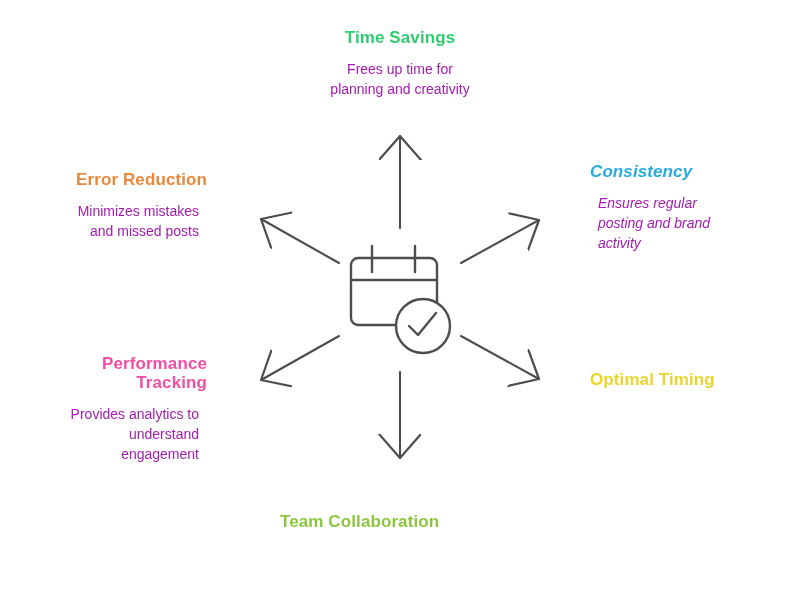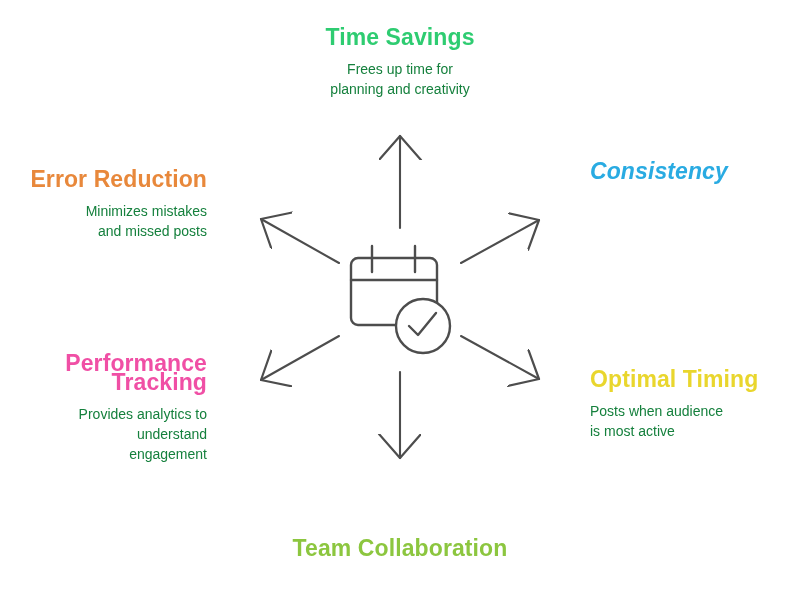--- a/index.html
+++ b/index.html
@@ -4,33 +4,33 @@
 <style>
   html, body { margin:0; padding:0; background:#ffffff; }
   body {
     width:800px; height:600px; overflow:hidden;
     font-family:"Liberation Sans", sans-serif;
   }
   .canvas { position:relative; width:800px; height:600px; background:#ffffff; }
   .center-svg { position:absolute; left:0; top:0; }
   .node { position:absolute; }
   .node h3 {
-    margin:0 0 12px 0; font-size:23px; font-weight:700;
+    margin:0 0 12px 0; font-size:17px; font-weight:700;
     line-height:19px; white-space:pre-line; letter-spacing:0.1px;
   }
   .node p {
-    margin:0; font-size:14px; line-height:20px;
-    color:#15803d; white-space:pre-line;
+    margin:8px; font-size:14px; line-height:20px;
+    color:#a21caf; white-space:pre-line;
   }
   .n-top         { left:280px; top:28px;  width:240px; text-align:center; }
   .n-topright    { left:590px; top:162px; width:165px; text-align:left;font-style:italic;  }
   .n-topleft     { left:25px;  top:170px; width:182px; text-align:right; }
   .n-bottomleft  { left:25px;  top:354px; width:182px; text-align:right; }
   .n-bottomright { left:590px; top:370px; width:178px; text-align:left;  }
-  .n-bottom      { left:280px; top:539px; width:240px; text-align:center; }
+  .n-bottom      { left:280px; top:512px; width:240px; text-align:left; }
 </style>
 </head>
 <body>
 
 <div class="canvas">
 
   <svg class="center-svg" width="800" height="600" viewBox="0 0 800 600">
     <defs>
       <marker id="ah" markerUnits="userSpaceOnUse" markerWidth="28" markerHeight="46" refX="24" refY="21" orient="auto">
         <path d="M0,0 L24,21 L0,42" fill="none" stroke="#4d4d4d" stroke-width="2.2" stroke-linecap="round" stroke-linejoin="round"></path>
@@ -57,39 +57,40 @@
   </svg>
 
   <div class="node n-top">
     <h3 style="color: rgb(46, 204, 113);">Time Savings</h3>
     <p>Frees up time for
 planning and creativity</p>
   </div>
 
   <div class="node n-topright">
     <h3 style="color: rgb(41, 171, 226);">Consistency</h3>
+    <p>Ensures regular
+posting and brand
+activity</p>
   </div>
 
   <div class="node n-bottomleft">
     <h3 style="color: rgb(240, 79, 165);">Performance
 Tracking</h3>
     <p>Provides analytics to
 understand
 engagement</p>
   </div>
 
   <div class="node n-topleft">
     <h3 style="color: rgb(232, 136, 59);">Error Reduction</h3>
     <p>Minimizes mistakes
 and missed posts</p>
   </div>
 
   <div class="node n-bottomright">
     <h3 style="color: rgb(233, 214, 45);">Optimal Timing</h3>
-    <p>Posts when audience
-is most active</p>
   </div>
 
   <div class="node n-bottom">
     <h3 style="color: rgb(140, 198, 63);">Team Collaboration</h3>
   </div>
 
 </div>
 
 </body></html>

